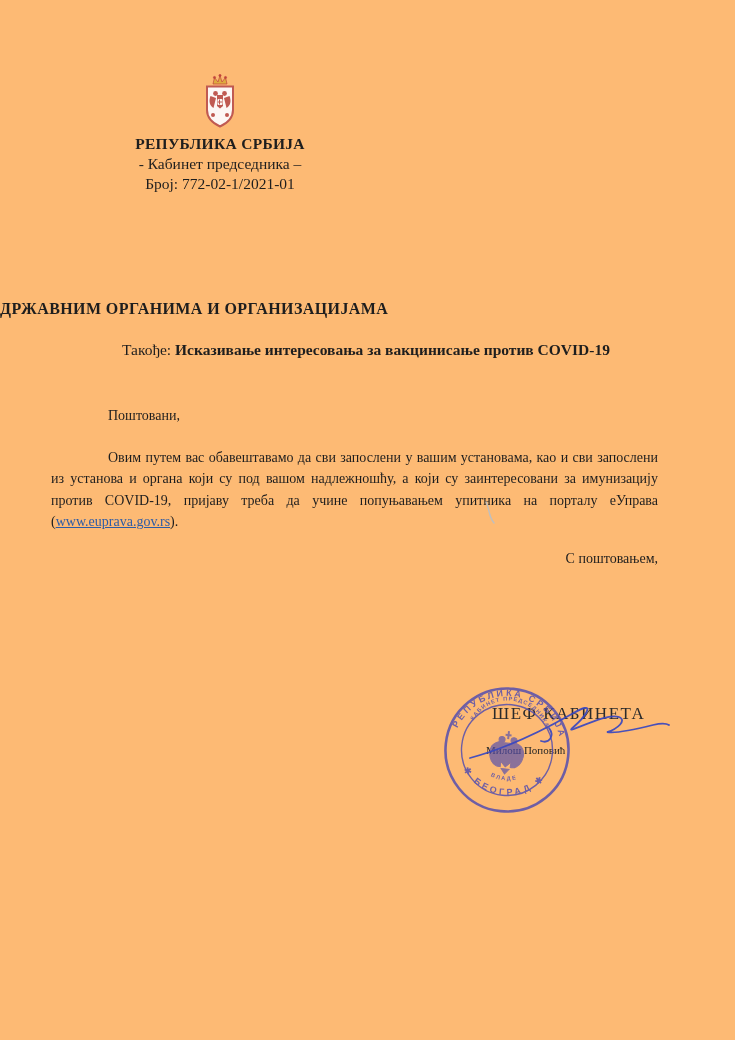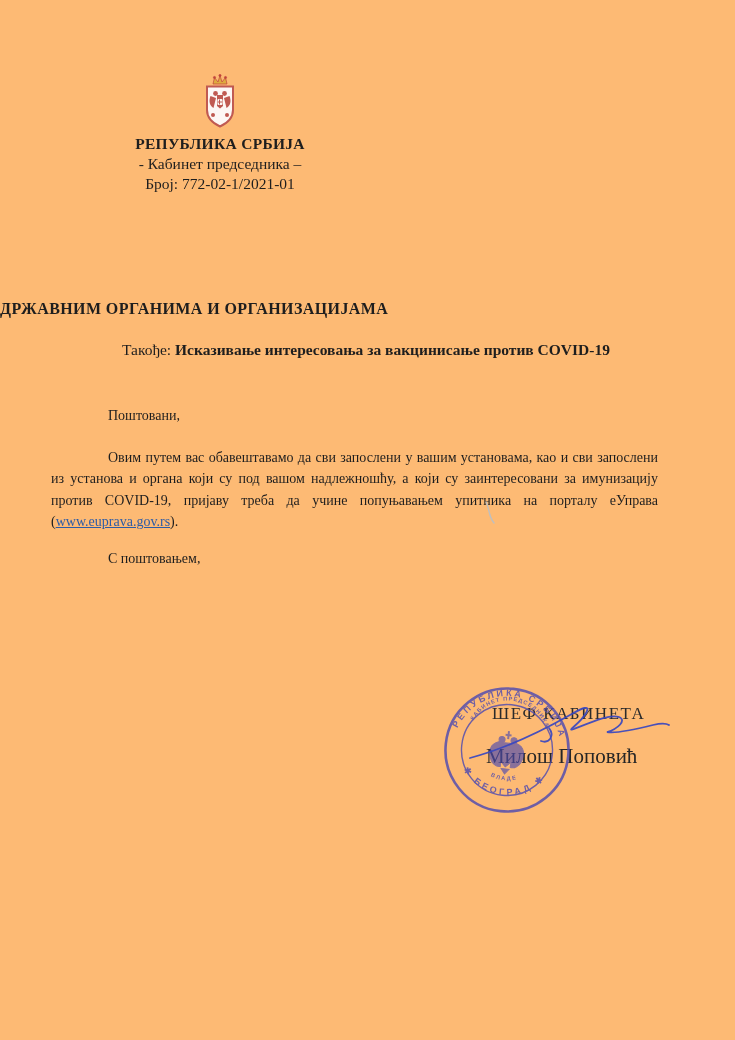--- a/index.html
+++ b/index.html
@@ -33,30 +33,30 @@
   .subject b{font-weight:bold;}
   
   .bodyblock{
     position:absolute;top:405px;left:51px;width:607px;
     font-size:14px;line-height:21.5px;
   }
   .bodyblock p{margin:0;text-indent:57px;}
   .bodyblock p.justify{text-align:justify;}
   .para1{margin-top:20px !important;}
   .para2{margin-top:7px !important;}
-  .closing{margin-top:15px !important;}
+  .closing{margin-top:15px !important;text-align:right;}
   a.weblink{color:var(--link,#2d5ca6);text-decoration:underline;cursor:pointer;}
   
   .sig-title{
     position:absolute;left:492px;top:704px;
     font-size:17px;letter-spacing:1.5px;color:#2b2b2b;
   }
   .sig-name{
     position:absolute;left:486px;top:744px;
-    font-size:21px;color:#262626;
+    font-size:11px;color:#262626;
   }
   
   .stamp{position:absolute;left:440px;top:683px;opacity:.82;}
   .stamp text{fill:var(--stamp,#4f4bb0);font-family:"Liberation Sans",sans-serif;font-weight:bold;}
   .stamp .ring{fill:none;stroke:var(--stamp,#4f4bb0);}
   .stamp .emblem{fill:var(--stamp,#4f4bb0);stroke:var(--stamp,#4f4bb0);}
   .autograph{position:absolute;left:452px;top:688px;}
   .autograph path{fill:none;stroke:var(--signature,#3847c0);stroke-width:1.8;stroke-linecap:round;opacity:.92;}
   .artifact{position:absolute;left:483px;top:500px;}
   .artifact path{fill:none;stroke:#bfbfbf;stroke-width:1.4;stroke-linecap:round;}

